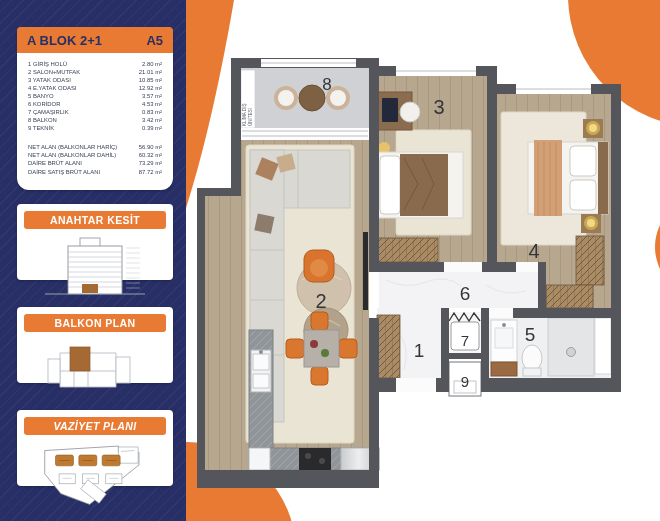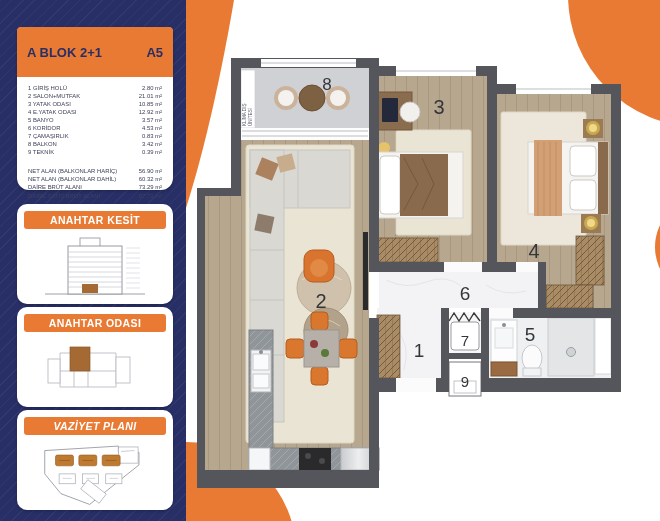--- a/index.html
+++ b/index.html
@@ -6,29 +6,29 @@
   body{width:660px;height:521px;position:relative;overflow:hidden;background:#ffffff;
        font-family:"Liberation Sans",sans-serif;}
   
   .navy-panel{position:absolute;left:0;top:0;width:186px;height:521px;background:#272f66;
     background-image:repeating-linear-gradient(135deg,rgba(255,255,255,.045) 0 1px,transparent 1px 8px);}
   #bg-decor{position:absolute;left:0;top:0;}
   
   .card{position:absolute;left:17px;width:156px;background:#fff;box-shadow:0 1px 3px rgba(0,0,0,.25);}
   .info-card{top:27px;height:163px;border-radius:5px 5px 12px 12px;}
   .card-header{height:26px;background:#e87a33;border-radius:4px 4px 0 0;display:flex;
-    align-items:center;justify-content:space-between;padding:12px 10px;color:#272f66;
+    align-items:center;justify-content:space-between;padding:0 10px;color:#272f66;
     font-weight:bold;font-size:13px;}
   .room-list{margin-top:7px;padding:0 11px;}
   .totals-list{margin-top:11px;padding:0 11px;}
   .lrow{display:flex;justify-content:space-between;font-size:5.9px;line-height:8px;color:#3c4258;}
   .totals-list .lrow{line-height:8.2px;}
   .lname{white-space:nowrap;}
   .lval{white-space:nowrap;}
-  .section-card{height:100px;border-radius:10px;}
+  .section-card{height:76px;border-radius:4px;}
   .kesit-card{top:204px;} .plan-card{top:307px;} .vaziyet-card{top:410px;font-style:italic;}
   .pill{margin:7px auto 0 auto;width:142px;height:18px;background:#e87a33;border-radius:3px;
     color:#fff;font-weight:bold;font-size:10.5px;letter-spacing:.4px;display:flex;
     align-items:center;justify-content:center;}
   .mini{display:block;margin:3px auto 0 auto;}
   
   #plan{position:absolute;left:186px;top:0;}
   text.rlabel{fill:#35363b;font-family:"Liberation Sans",sans-serif;}
 </style>
 </head>
@@ -132,21 +132,21 @@
         <line x1="96" y1="36" x2="110" y2="36"></line>
           <line x1="96" y1="41" x2="110" y2="41"></line>
         <line x1="96" y1="46" x2="110" y2="46"></line>
           <line x1="96" y1="51" x2="110" y2="51"></line>
         <line x1="96" y1="56" x2="110" y2="56"></line>
       </g>
     </svg>
   </div>
 
   <div class="card section-card plan-card">
-    <div class="pill">ANAHTAR ODASI</div>
+    <div class="pill">BALKON PLAN</div>
     <svg class="mini" width="130" height="70" viewBox="0 0 130 70">
       <g fill="#fff" stroke="#b9bcc6" stroke-width="0.9">
         <path d="M30,18 H86 V52 H30 Z"></path>
         <rect x="18" y="24" width="12" height="24"></rect>
         <rect x="86" y="22" width="14" height="26"></rect>
         <line x1="30" y1="36" x2="86" y2="36"></line>
         <line x1="58" y1="36" x2="58" y2="52"></line>
         <line x1="44" y1="36" x2="44" y2="52"></line>
       </g>
       <rect x="40" y="12" width="20" height="24" fill="#a56a33" stroke="#8a5728" stroke-width="0.7"></rect>

